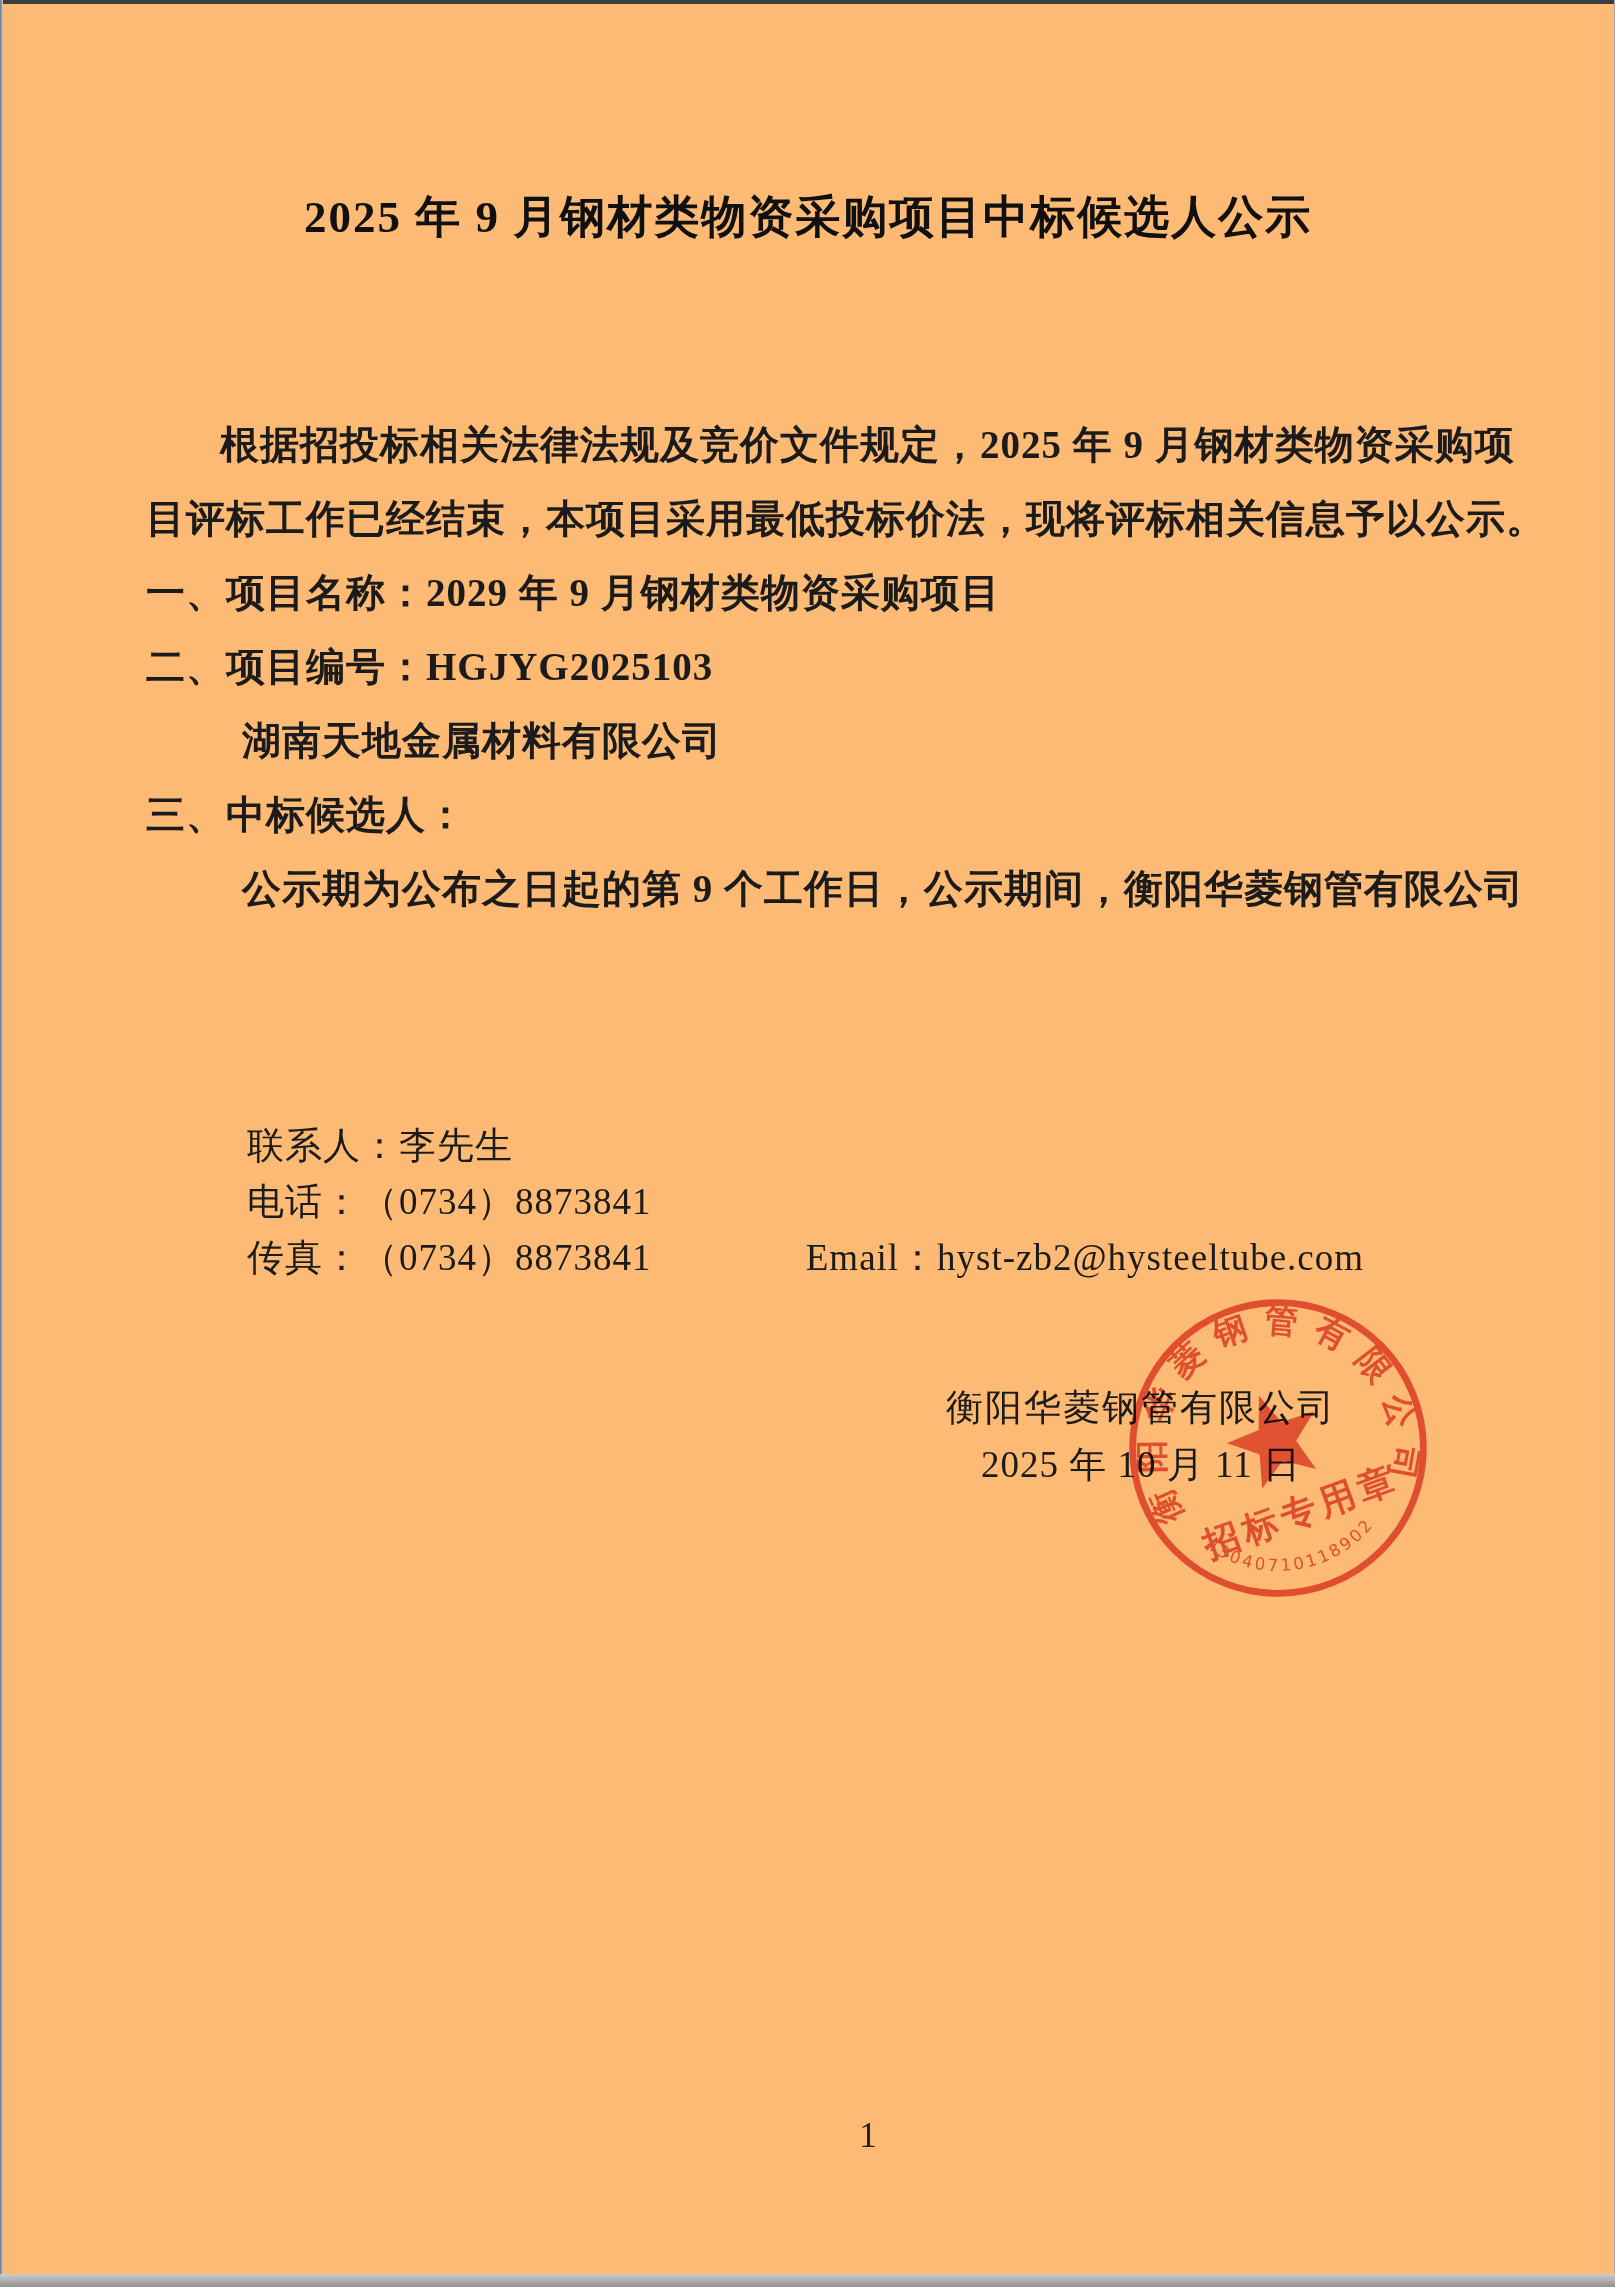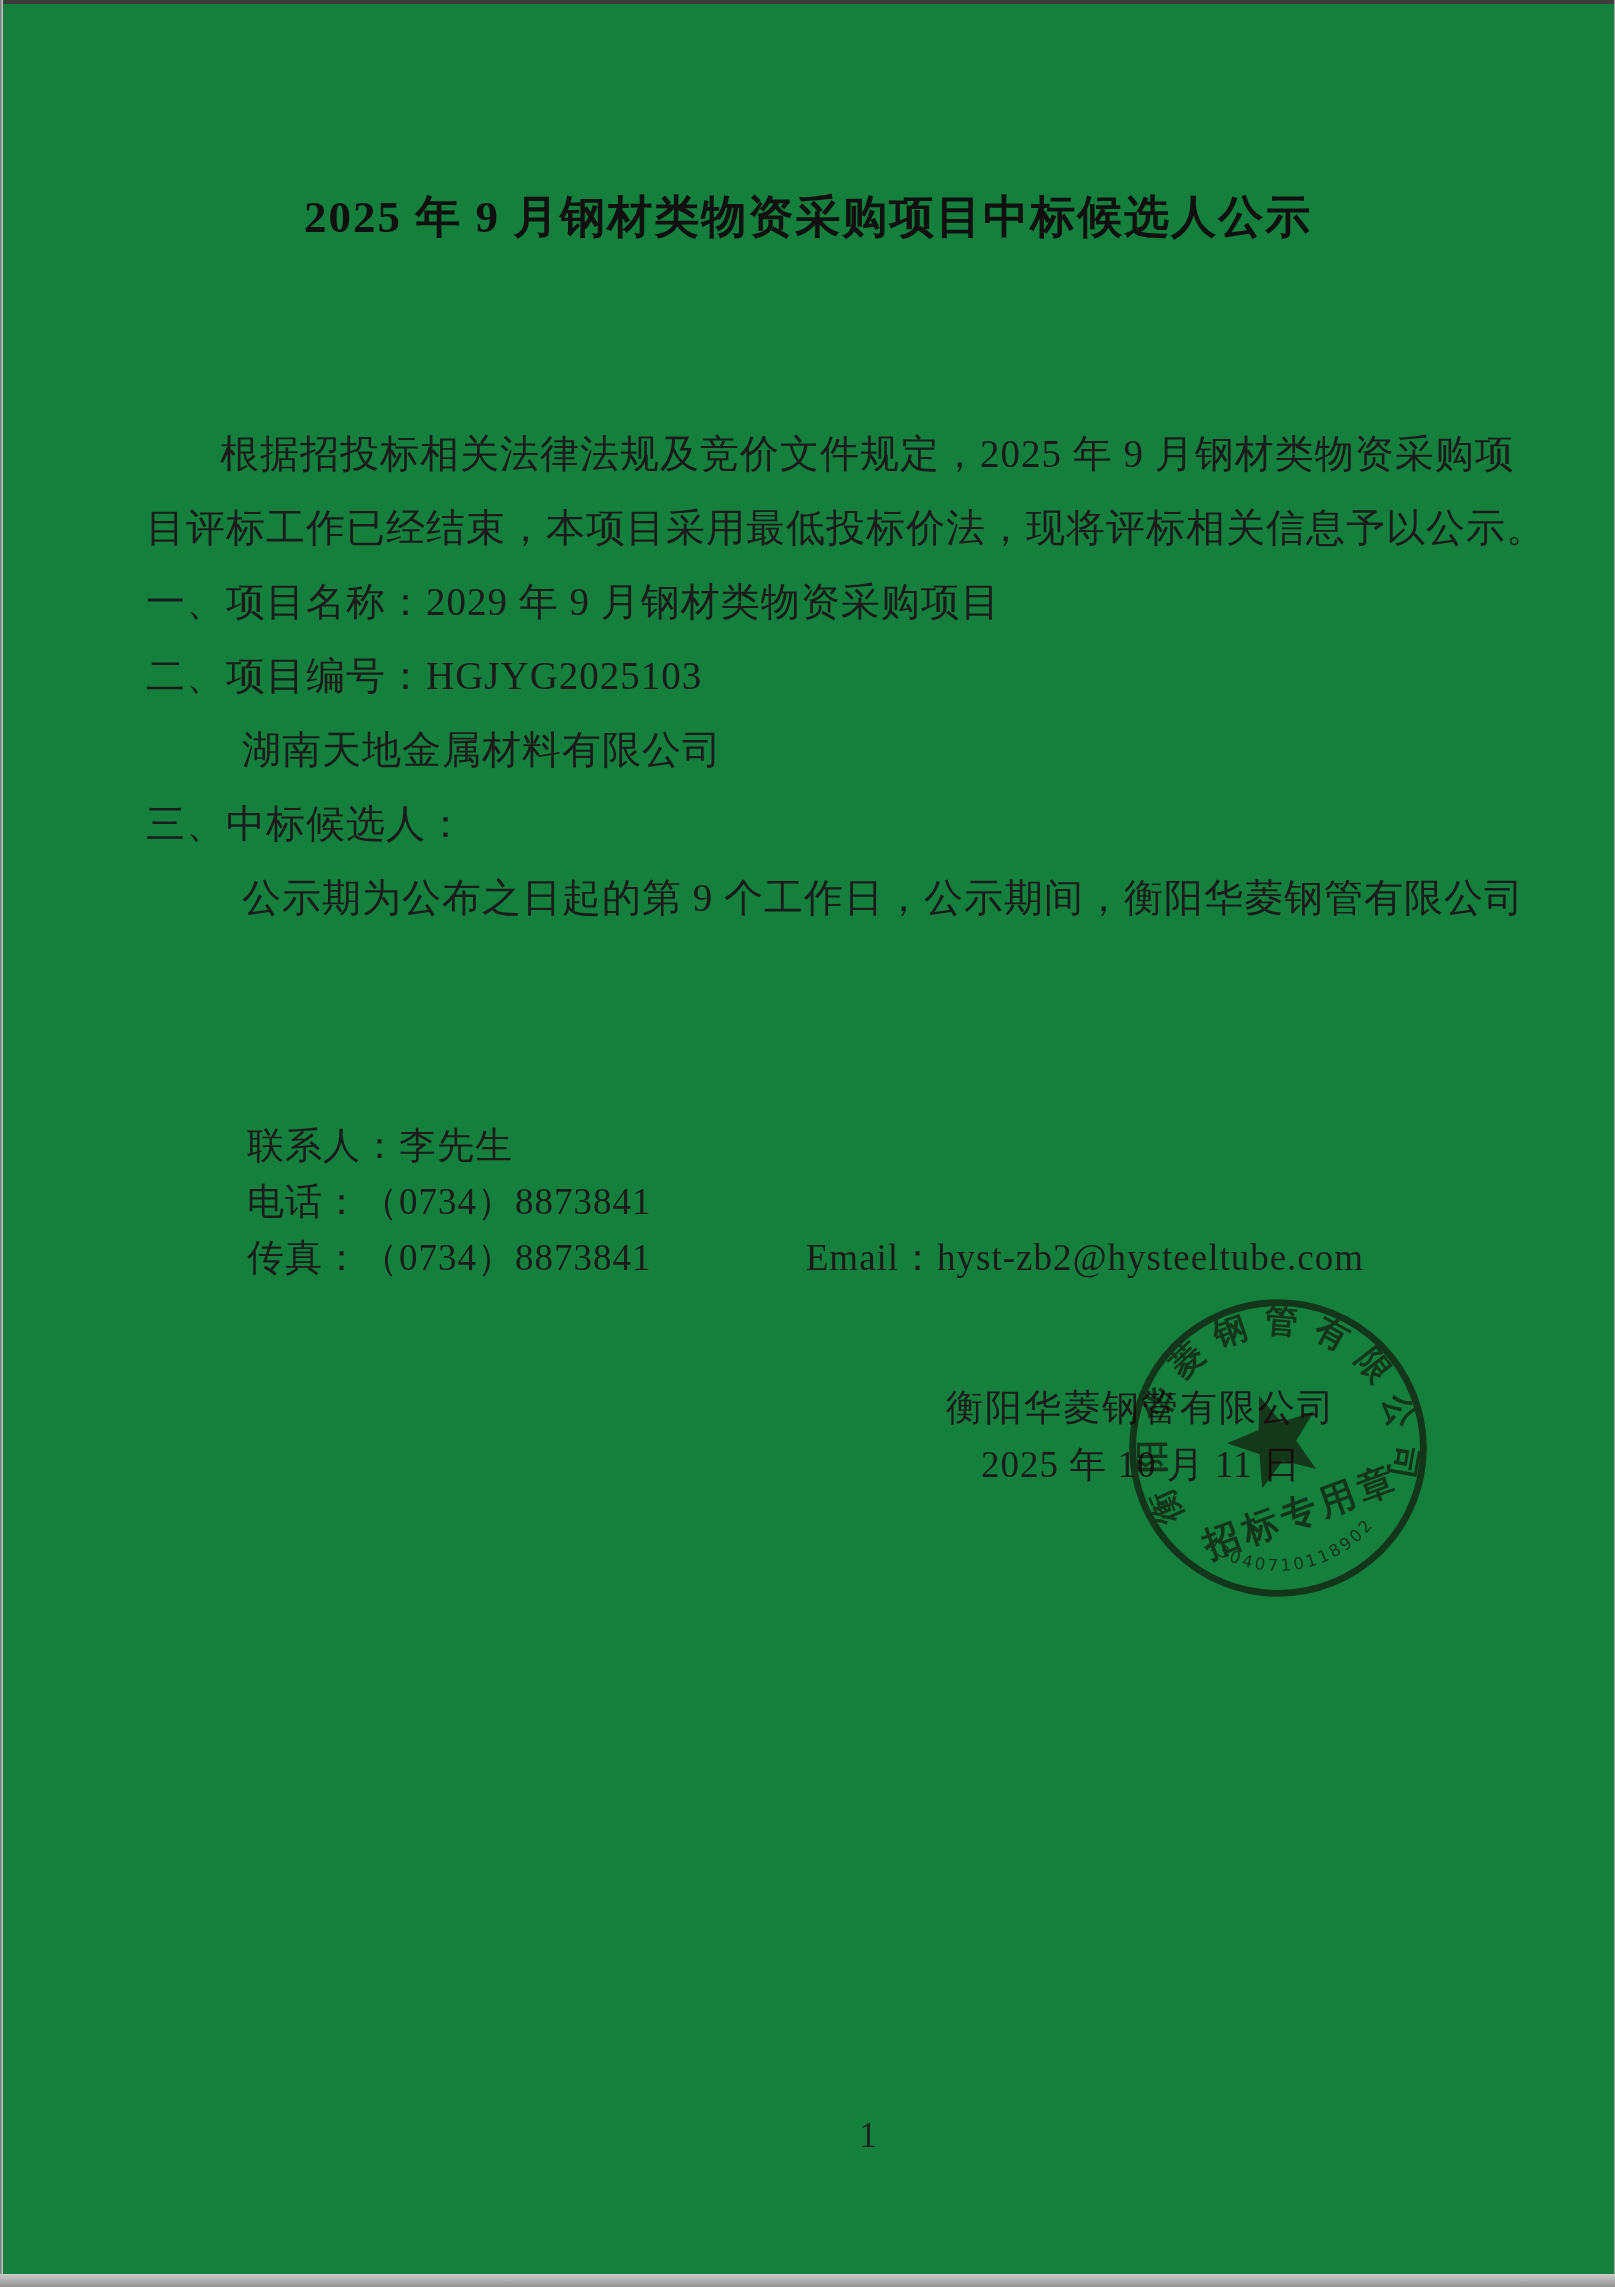--- a/index.html
+++ b/index.html
@@ -1,21 +1,21 @@
 <!DOCTYPE html>
 <html><head>
 <meta charset="utf-8">
 <style>
   html, body { margin: 0; padding: 0; background: #777; }
   .page {
     position: relative;
     width: 1616px;
     height: 2288px;
     margin: 0 auto;
-    background: #15803d;
+    background: #fdba74;
     overflow: hidden;
     font-family: "Liberation Serif", "DejaVu Serif", serif;
     color: #1b1b1b;
   }
   
   .edge-top    { position:absolute; top:0; left:0; right:0; height:3.9px; background:#3d3d3d; }
   .edge-left   { position:absolute; top:0; left:0; bottom:0; width:2.9px; background:linear-gradient(to right,#6f6f6f,#cfcfcf); }
   .edge-right  { position:absolute; top:0; right:0; bottom:0; width:2px; background:#a8a8a8; }
   .edge-bottom { position:absolute; left:0; right:0; bottom:0; height:13.7px; background:linear-gradient(#cdcdcd,#8d8d8d); }
 
@@ -25,23 +25,24 @@
     margin: 0;
     text-align: center;
     font-size: 45px;
     font-weight: bold;
     letter-spacing: 2px;
     color: #101010;
   }
 
   .doc-body {
     position: absolute;
-    top: 417px;
+    top: 408px;
     left: 146px;
     width: 1336px;
+    font-weight: bold;
   }
   .line {
     height: 74px;
     line-height: 74px;
     font-size: 39px;
     letter-spacing: 1px;
     white-space: nowrap;
   }
   .indent-2  { padding-left: 74px; }
   .indent-25 { padding-left: 96px; }

